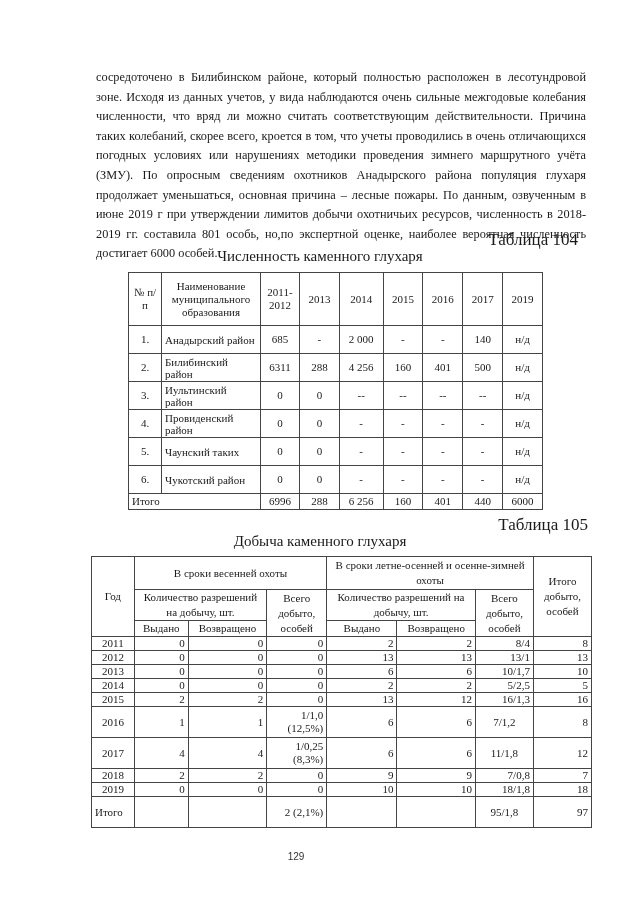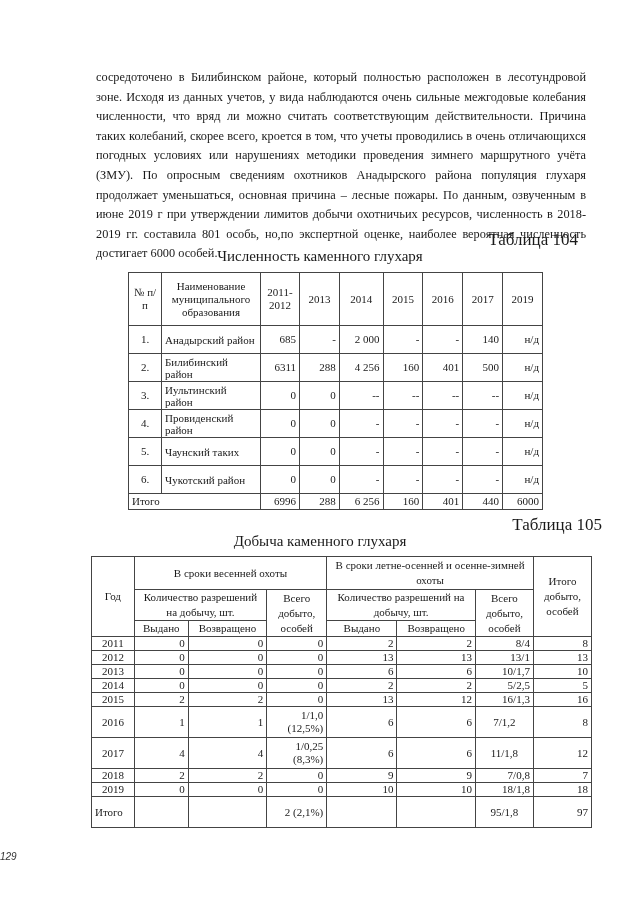--- a/index.html
+++ b/index.html
@@ -7,32 +7,32 @@
          font-family: "Liberation Serif", serif; color: #1a1a1a; }
   .para { position: absolute; left: 88px; top: 60px; width: 490px;
           font-size: 12.3px; line-height: 19.6px; text-align: justify; margin: 8px; }
   .tbl-no { position: absolute; font-size: 17px; right: 62px; }
   .tbl-title { position: absolute; left: 0; width: 640px; text-align: center; font-size: 15px; }
   table { border-collapse: collapse; position: absolute; font-size: 11px; }
   td, th { border: 1px solid #444; font-weight: normal; padding: 0 3px; line-height: 13px; }
   #t104 { left: 128px; top: 272px; width: 415px; border-radius: 7px; }
   #t104 th { text-align: center; height: 52px; }
   #t104 td { height: 27px; }
-  #t104 td.num { text-align: right; }
+  #t104 td.num { text-align: center; }
   #t104 td.idx { text-align: center; }
   #t104 td.name { text-align: left; line-height: 12px; }
   #t104 tr.total td { height: 15px; }
   #t105 { left: 91px; top: 556px; width: 501px; }
   #t105 th { text-align: center; line-height: 15px; }
   #t105 td { text-align: right; height: 13px; line-height: 13px; }
   #t105 td.year { text-align: center; }
   #t105 tr.tall td { height: 30px; }
   #t105 tr.total td.year { text-align: left; }
-  .pagenum { position: absolute; top: 851px; left: 0; width: 592px; 
-             font-family: "Liberation Sans", sans-serif; font-size: 10px; color: #333; font-style: italic; }
+  .pagenum { position: absolute; top: 851px; left: 0; width: 592px; text-align: center;
+             font-family: "Liberation Sans", sans-serif; font-size: 10px; color: #333; }
 </style>
 </head>
 <body>
 
 <p class="para">сосредоточено в Билибинском районе, который полностью расположен в лесотундровой зоне. Исходя из данных учетов, у вида наблюдаются очень сильные межгодовые колебания численности, что вряд ли можно считать соответствующим действительности. Причина таких колебаний, скорее всего, кроется в том, что учеты проводились в очень отличающихся погодных условиях или нарушениях методики проведения зимнего маршрутного учёта (ЗМУ). По опросным сведениям охотников Анадырского района популяция глухаря продолжает уменьшаться, основная причина – лесные пожары. По данным, озвученным в июне 2019 г при утверждении лимитов добычи охотничьих ресурсов, численность в 2018-2019 гг. составила 801 особь, но,по экспертной оценке, наиболее вероятная численность достигает 6000 особей.</p>
 
 <div class="tbl-no" style="top:230px">Таблица 104</div>
 <div class="tbl-title" style="top:248px">Численность каменного глухаря</div>
 
 <table id="t104">
@@ -120,21 +120,21 @@
     <td class="num">288</td>
     <td class="num">6 256</td>
     <td class="num">160</td>
     <td class="num">401</td>
     <td class="num">440</td>
     <td class="num">6000</td>
   </tr>
 </tbody>
   </table>
 
-<div class="tbl-no" style="top:515px; right:38px">Таблица 105</div>
+<div class="tbl-no" style="top:515px; right:52px">Таблица 105</div>
 <div class="tbl-title" style="top:533px">Добыча каменного глухаря</div>
 
 <table id="t105">
   <tbody>
       <tr>
     <th rowspan="3" style="width:35px">Год</th>
     <th colspan="3" style="height:32px">В сроки весенней охоты</th>
     <th colspan="3">В сроки летне-осенней и осенне-зимней охоты</th>
     <th rowspan="3" style="width:50px">Итого добыто, особей</th>
   </tr>

